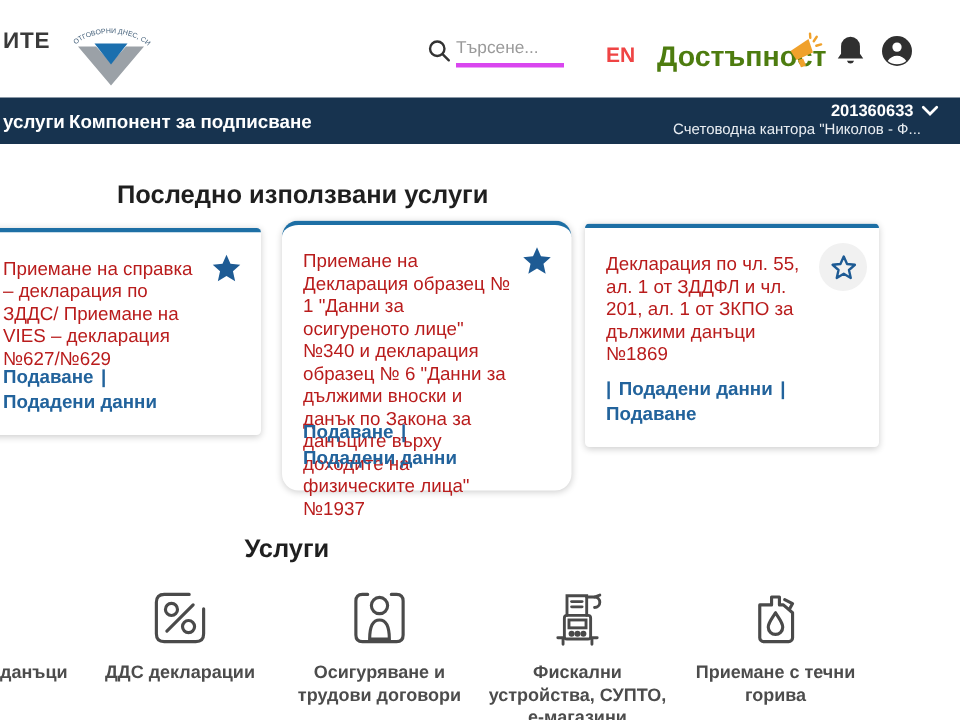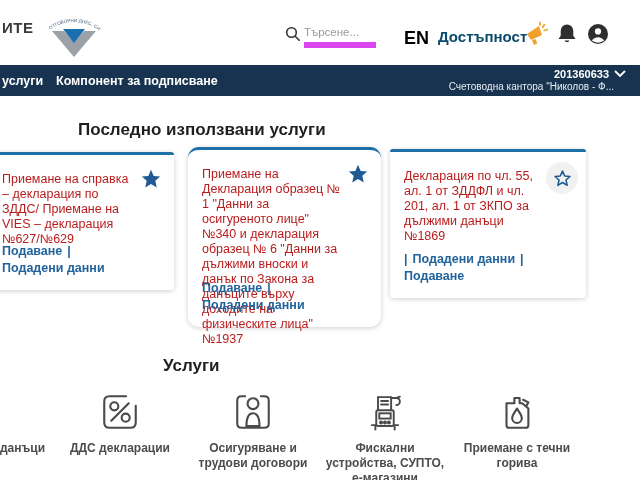--- a/index.html
+++ b/index.html
@@ -5,34 +5,34 @@
   html,body{margin:0;padding:0;background:#fff;}
   .viewport{position:relative;width:640px;height:480px;background:#fff;overflow:hidden;
     font-family:"Liberation Sans", sans-serif;color:#2b2b2b;}
 
   
   .header{position:absolute;left:0;top:0;width:640px;height:65px;background:#fff;}
   .logo-cut-text{position:absolute;left:2px;top:19px;font-size:15px;font-weight:700;color:#3a3a3a;letter-spacing:.5px;}
   .logo{position:absolute;left:42px;top:7px;}
   .search-icon{position:absolute;left:285px;top:26px;}
   .search-input{position:absolute;left:304px;top:24px;width:72px;border:none;outline:none;
-    border-bottom:6px solid #d946ef;font-size:11.5px;padding:2px 0 4px 0;color:#444;background:transparent;
+    border-bottom:3px solid #d946ef;font-size:11.5px;padding:2px 0 4px 0;color:#444;background:transparent;
     font-family:"Liberation Sans", sans-serif;}
   .search-input::placeholder{color:#9a9a9a;}
-  .lang{position:absolute;left:404px;top:28px;font-size:18px;font-weight:700;color:#000000;cursor:pointer;}
-  .accessibility{position:absolute;left:438px;top:28px;font-size:15px;font-weight:600;color:#0c4a6e;cursor:pointer;}
+  .lang{position:absolute;left:404px;top:28px;font-size:14px;font-weight:700;color:#ef4444;cursor:pointer;}
+  .accessibility{position:absolute;left:438px;top:28px;font-size:19px;font-weight:600;color:#4d7c0f;cursor:pointer;}
   .megaphone{position:absolute;left:525px;top:21px;}
   .bell{position:absolute;left:557px;top:23px;}
   .user{position:absolute;left:587px;top:23px;}
 
   
   .navbar{position:absolute;left:0;top:65px;width:640px;height:31px;background:#17334f;}
   .nav-item{position:absolute;top:9px;font-size:12.5px;font-weight:600;color:#fff;cursor:pointer;white-space:nowrap;}
   .nav-item.cut{left:2px;}
-  .nav-item.sign{left:56px;}
+  .nav-item.sign{left:46px;}
   .account{position:absolute;right:14px;top:3px;text-align:right;color:#fff;cursor:pointer;}
   .account-id-row{display:flex;align-items:center;justify-content:flex-end;gap:5px;}
   .account-id{font-size:11px;font-weight:700;}
   .account-name{font-size:10px;color:#e8edf2;margin-top:1px;margin-right:12px;white-space:nowrap;}
 
   
   .h1{position:absolute;left:78px;top:120px;font-size:17px;font-weight:700;color:#1f1f1f;}
   .h2{position:absolute;left:163px;top:356px;font-size:17px;font-weight:700;color:#1f1f1f;}
 
   

